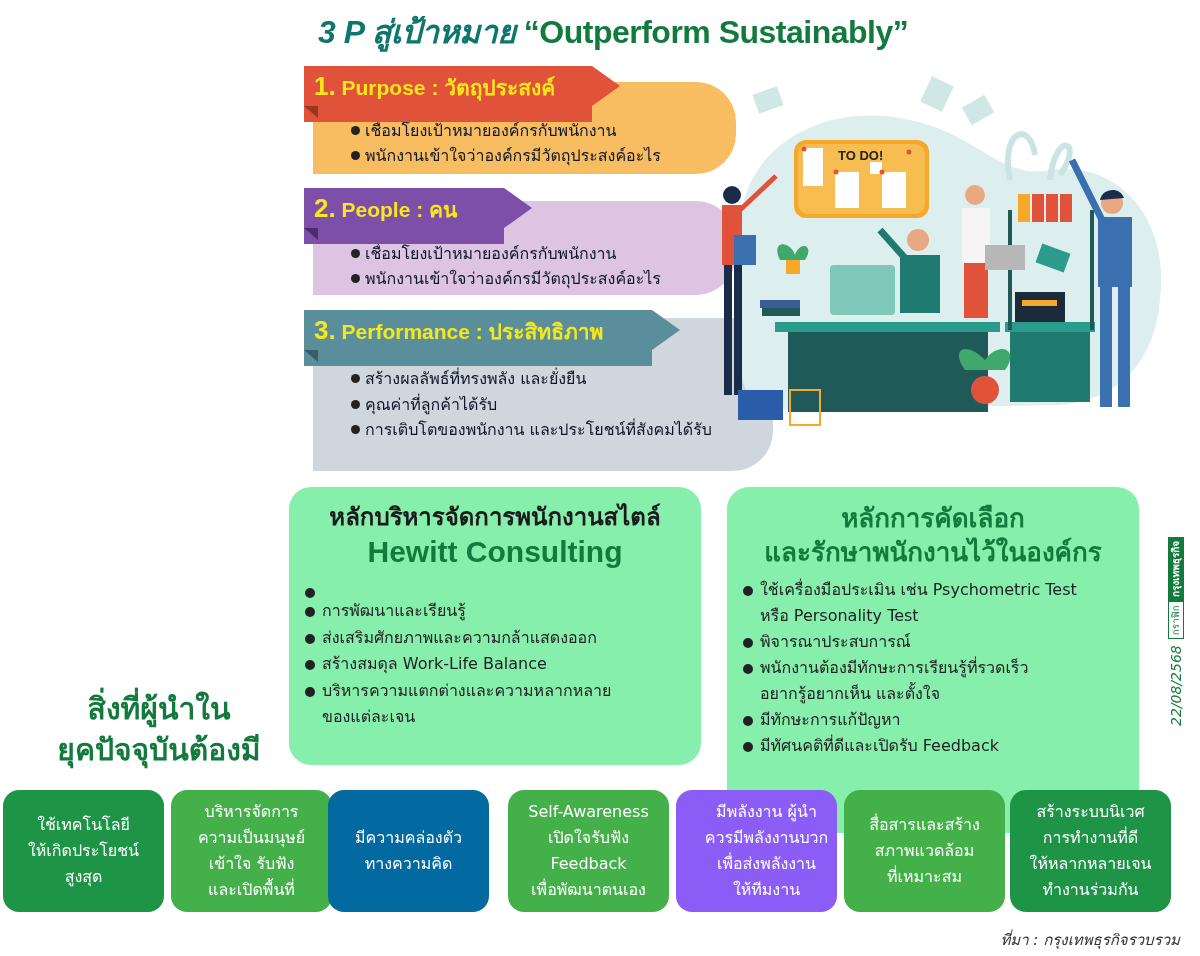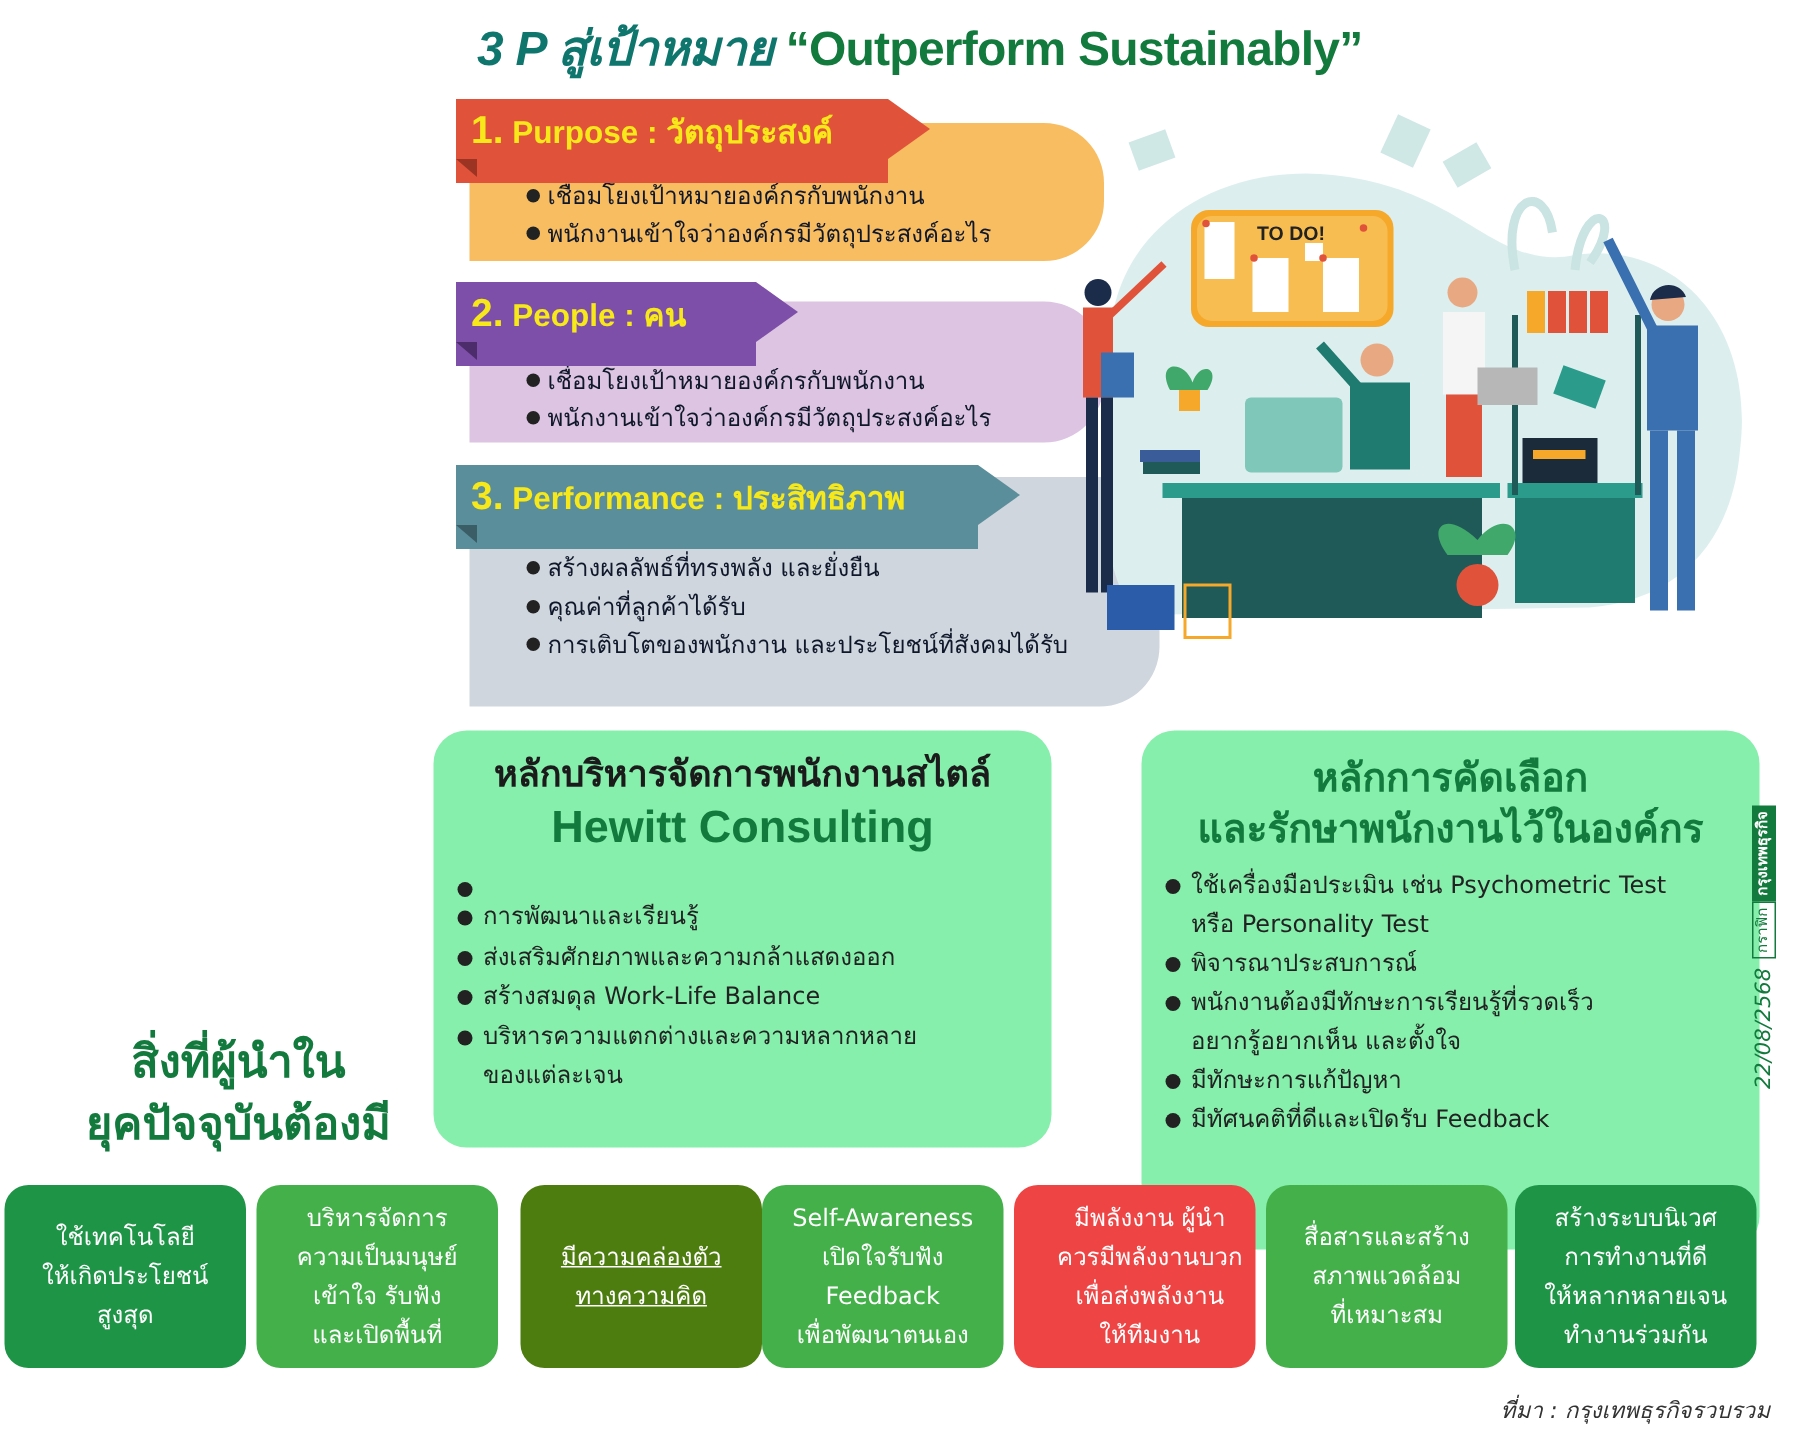--- a/index.html
+++ b/index.html
@@ -252,21 +252,21 @@
         <span class="txt">สร้างสมดุล Work-Life Balance</span>
       </div>
     <div class="li">
         <span class="dot"></span>
         <span class="txt">บริหารความแตกต่างและความหลากหลาย
 ของแต่ละเจน</span>
       </div>
   </div>
 </div>
 
-<div class="mbox" style="left:761px; top:487px; width:412px; height:346px;">
+<div class="mbox" style="left:727px; top:487px; width:412px; height:346px;">
   <h2 class="h-green" style="font-size:26px; line-height:34px;">หลักการคัดเลือก</h2>
   <h2 class="h-green" style="font-size:26px; line-height:34px;">และรักษาพนักงานไว้ในองค์กร</h2>
   <div class="list" style="line-height:26px;">
     <div class="li">
         <span class="dot"></span>
         <span class="txt">ใช้เครื่องมือประเมิน เช่น Psychometric Test
 หรือ Personality Test</span>
       </div>
     <div class="li">
         <span class="dot"></span>
@@ -302,27 +302,27 @@
 </div>
 
 <div class="tiles">
   <div class="tile" style="left:0px; background:#1e9447;">ใช้เทคโนโลยี
 ให้เกิดประโยชน์
 สูงสุด</div>
   <div class="tile" style="left:168px; background:#43b04a;">บริหารจัดการ
 ความเป็นมนุษย์
 เข้าใจ รับฟัง
 และเปิดพื้นที่</div>
-  <div class="tile" style="left:344px; background:#4d7c0f;text-decoration:underline;">มีความคล่องตัว
+  <div class="tile" style="left:325px; background:#0369a1;">มีความคล่องตัว
 ทางความคิด</div>
   <div class="tile" style="left:505px; background:#43b04a;">Self-Awareness
 เปิดใจรับฟัง
 Feedback
 เพื่อพัฒนาตนเอง</div>
-  <div class="tile" style="left:673px; background:#ef4444;padding-left:20px;">มีพลังงาน ผู้นำ
+  <div class="tile" style="left:673px; background:#8b5cf6;padding-left:20px;">มีพลังงาน ผู้นำ
 ควรมีพลังงานบวก
 เพื่อส่งพลังงาน
 ให้ทีมงาน</div>
   <div class="tile" style="left:841px; background:#43b04a;">สื่อสารและสร้าง
 สภาพแวดล้อม
 ที่เหมาะสม</div>
   <div class="tile" style="left:1007px; background:#1e9447;">สร้างระบบนิเวศ
 การทำงานที่ดี
 ให้หลากหลายเจน
 ทำงานร่วมกัน</div>

